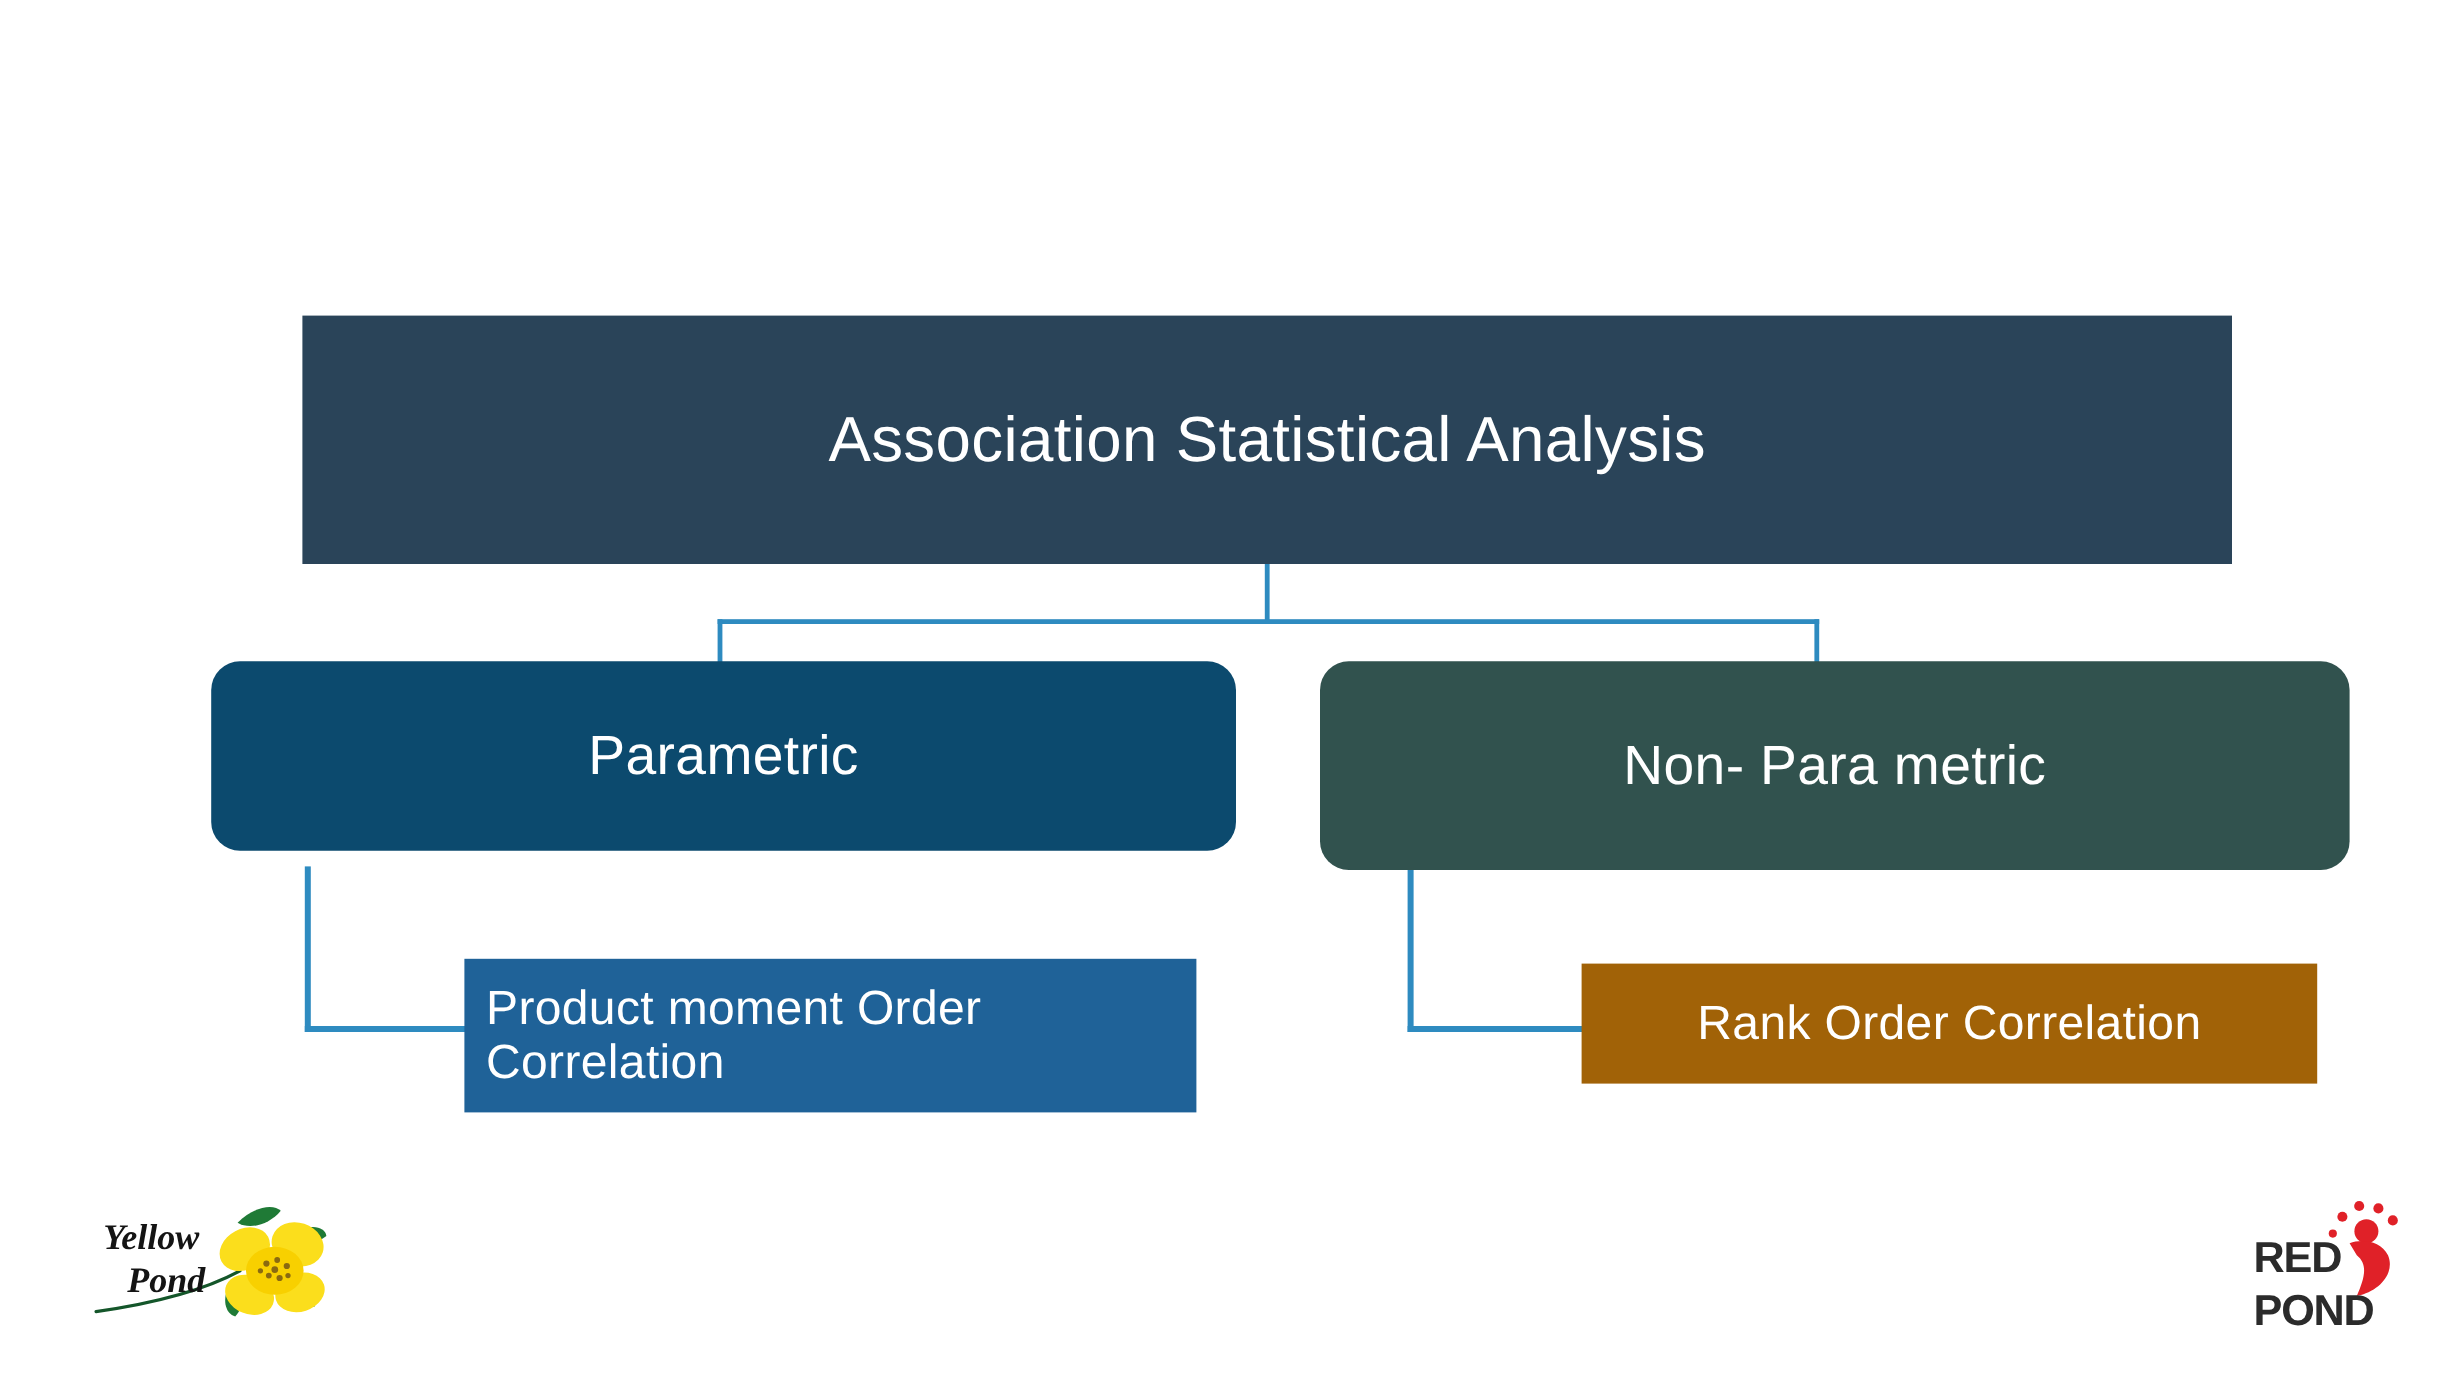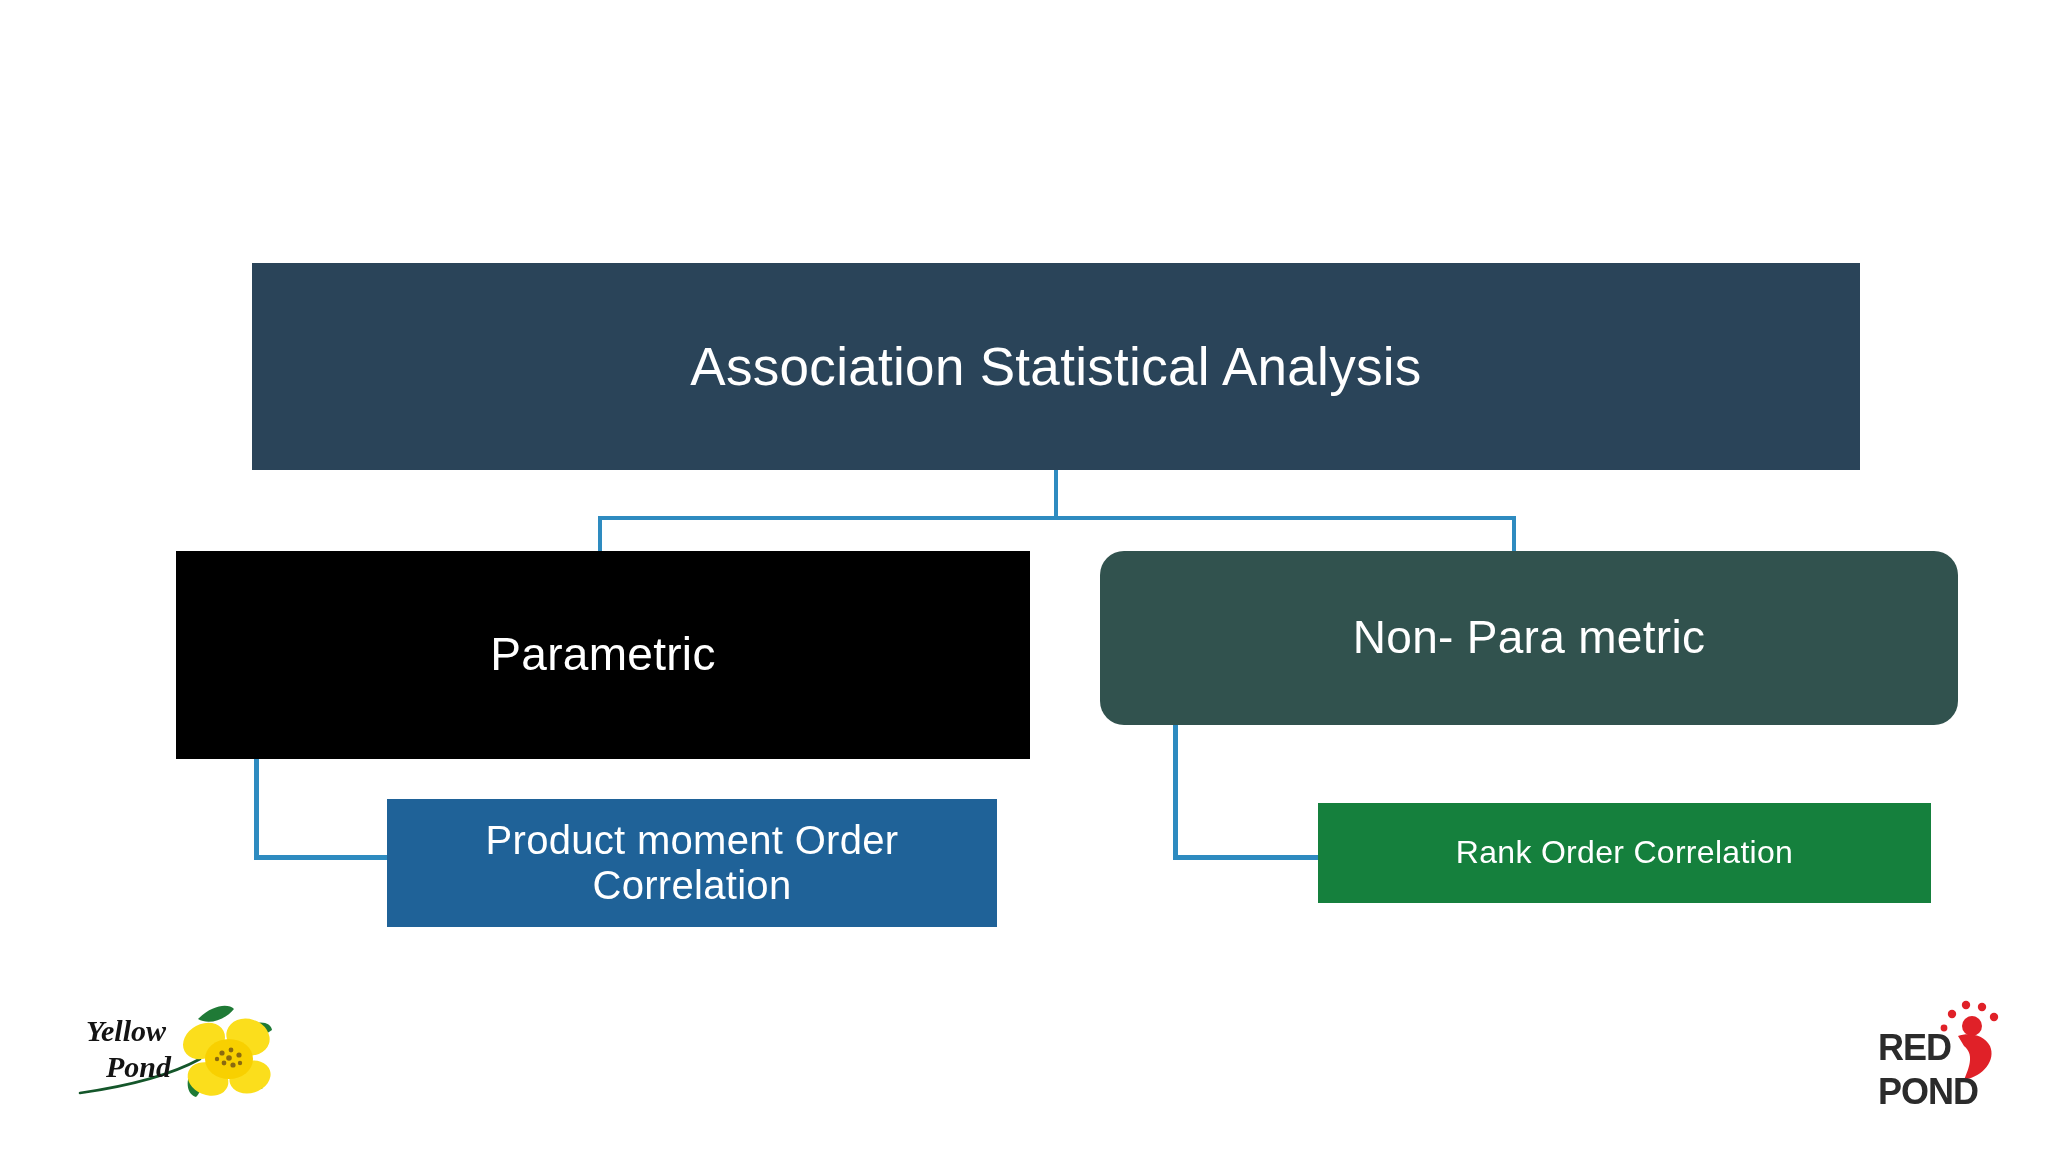--- a/index.html
+++ b/index.html
@@ -25,21 +25,21 @@
     position: absolute;
     background: #2E8BC0;
   }
 
   
   .node {
     position: absolute;
     display: flex;
     align-items: center;
     justify-content: center;
-    text-align: center;
+    text-align: left;
     color: #ffffff;
     font-weight: 400;
     letter-spacing: 0.3px;
     line-height: 1.12;
     box-sizing: border-box;
     padding: 4px 18px;
   }
 
   #node-root {
     left: 252px;
@@ -47,23 +47,24 @@
     width: 1608px;
     height: 207px;
     background: #2A4459;
     font-size: 53px;
   }
 
   #node-parametric {
     left: 176px;
     top: 551px;
     width: 854px;
-    height: 208px;
-    background: #000000;
+    height: 158px;
+    background: #0c4a6e;
     font-size: 46px;
+    border-radius: 24px;
   }
 
   #node-nonparametric {
     left: 1100px;
     top: 551px;
     width: 858px;
     height: 174px;
     background: #31524E;
     font-size: 46px;
     border-radius: 24px;
@@ -76,22 +77,22 @@
     height: 128px;
     background: #1F6298;
     font-size: 40px;
   }
 
   #node-roc {
     left: 1318px;
     top: 803px;
     width: 613px;
     height: 100px;
-    background: #15803d;
-    font-size: 32px;
+    background: #a16207;
+    font-size: 40px;
   }
 
   
   #logo-yellow-pond {
     position: absolute;
     left: 72px;
     top: 997px;
     width: 210px;
     height: 110px;
     text-align: center;

